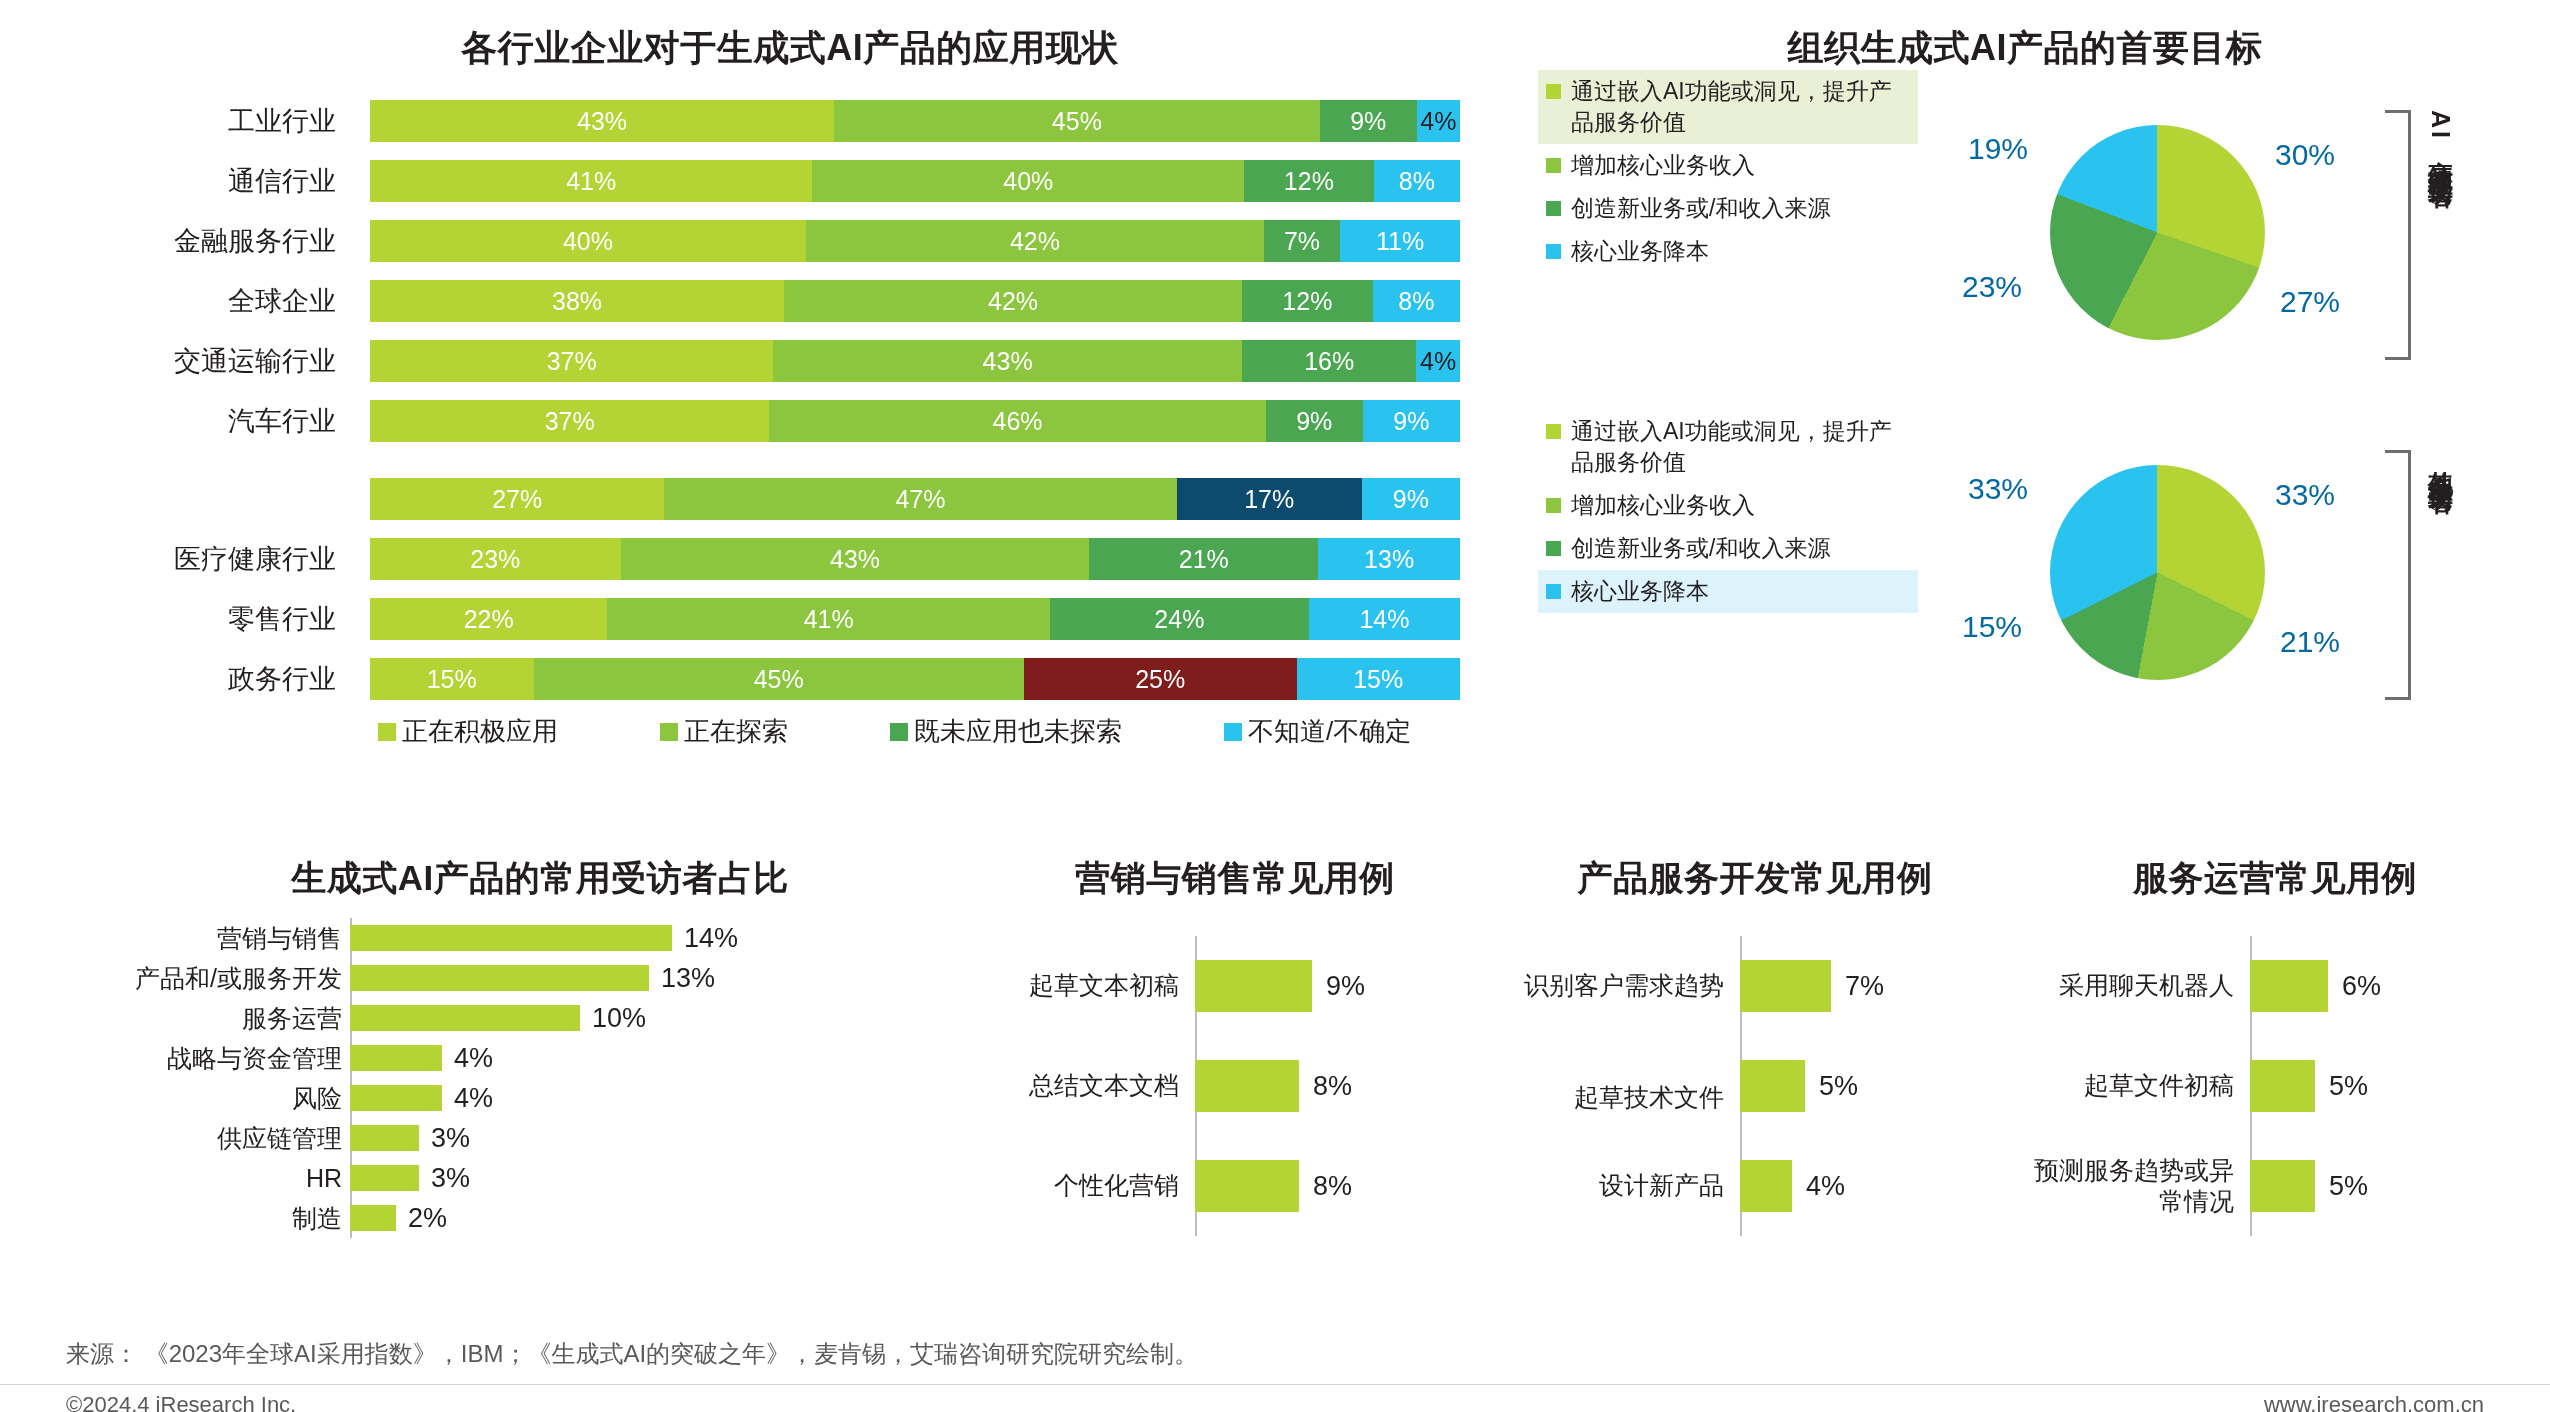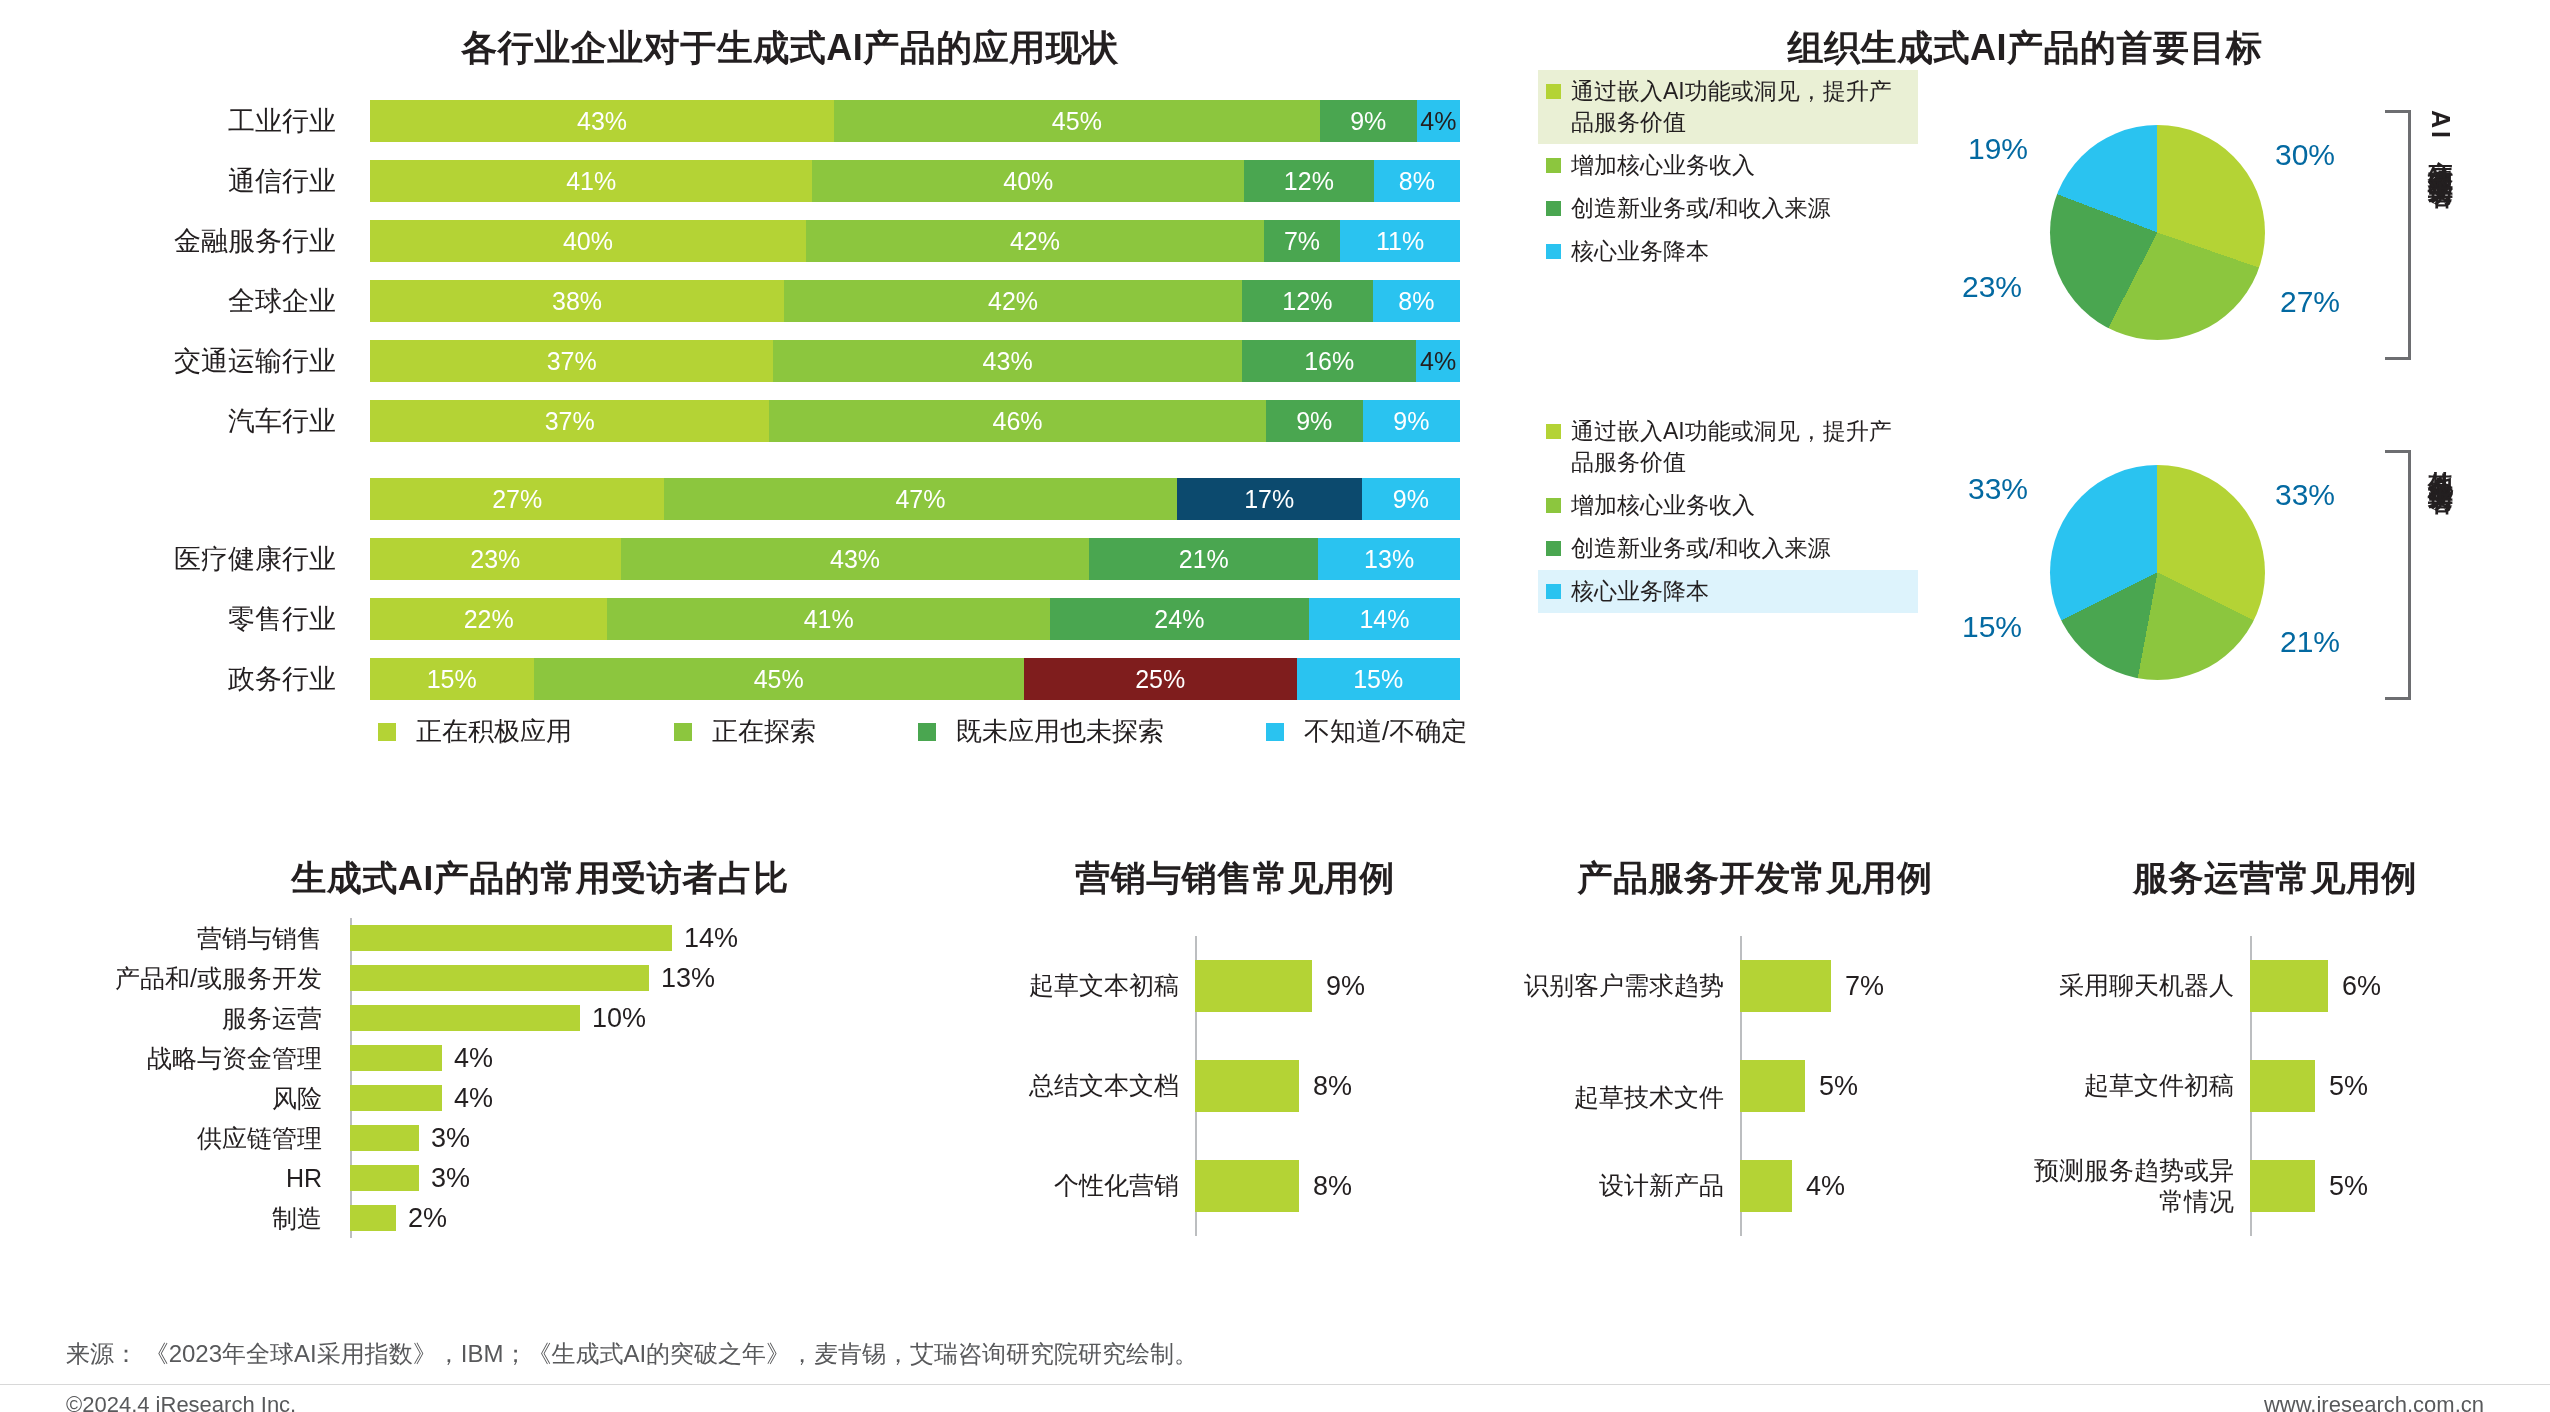--- a/index.html
+++ b/index.html
@@ -27,21 +27,21 @@
     position:absolute; left:0; top:0; width:290px; height:50px;
     display:flex; align-items:center; justify-content:flex-end;
     font-size:27px; color:#231f20; padding-right:14px;
   }
   .srow .track { position:absolute; left:310px; top:4px; height:42px; width:1090px; display:flex; }
   .seg { height:100%; display:flex; align-items:center; justify-content:center;
          font-size:25px; color:#ffffff; font-weight:normal; }
   .seg.dark { color:#231f20; }
   .gap-row { height:18px; }
   #legend { position:absolute; left:270px; top:704px; display:flex; gap:54px; align-items:center; }
-  .lgi { display:flex; align-items:center; gap:20px; font-size:26px;padding-left:48px; }
+  .lgi { display:flex; align-items:center; gap:6px; font-size:26px;padding-left:48px; }
   .lgsq { width:18px; height:18px; display:inline-block; }
 
   
   #pies-panel { position:absolute; left:1530px; top:10px; width:990px; height:840px; }
   #pies-title { font-size:36px; position:absolute; left:20px; top:14px; width:950px; }
   .pieblock { position:absolute; left:0; width:960px; height:340px; }
   .pielegend { position:absolute; left:8px; top:0; width:380px; }
   .pl-item { display:flex; gap:10px; align-items:flex-start; font-size:23px; line-height:1.35; padding:6px 8px; }
   .pl-sq { width:15px; height:15px; margin-top:8px; flex:0 0 auto; }
   .pl-hl-green { background:#eaf0d5; }
@@ -51,21 +51,21 @@
   .brace { position:absolute; width:26px; border:3px solid #6d6e71; border-left:none; }
   .bracelabel { position:absolute; font-size:25px; font-weight:bold; writing-mode:vertical-rl; letter-spacing:3px; }
 
   
   #b1 { position:absolute; left:60px; top:855px; width:960px; height:470px; }
   #b2 { position:absolute; left:980px; top:855px; width:510px; height:470px; }
   #b3 { position:absolute; left:1490px; top:855px; width:530px; height:470px; }
   #b4 { position:absolute; left:2020px; top:855px; width:510px; height:470px; }
   .btitle { font-size:35px; text-align:center; width:100%; }
   .hrow { position:relative; height:40px; display:flex; align-items:center; }
-  .hlab { font-size:25px; text-align:right; padding-right:28px; }
+  .hlab { font-size:25px; text-align:right; padding-right:8px; }
   .hbar { height:26px; background:#b4d335; }
   .hval { font-size:27px; padding-left:12px; }
   .axis { position:absolute; width:2px; background:#bcbec0; }
   .brow { position:relative; display:flex; align-items:center; }
   .blab { font-size:25px; text-align:right; padding-right:16px; line-height:1.25; }
   .bbar { height:52px; background:#b4d335; }
   .bval { font-size:27px; padding-left:14px; }
 
   #source { position:absolute; left:66px; top:1338px; font-size:24px; color:#58595b; }
   #footbar { position:absolute; left:0; top:1384px; width:2550px; height:1px; background:#d8d8d8; }

